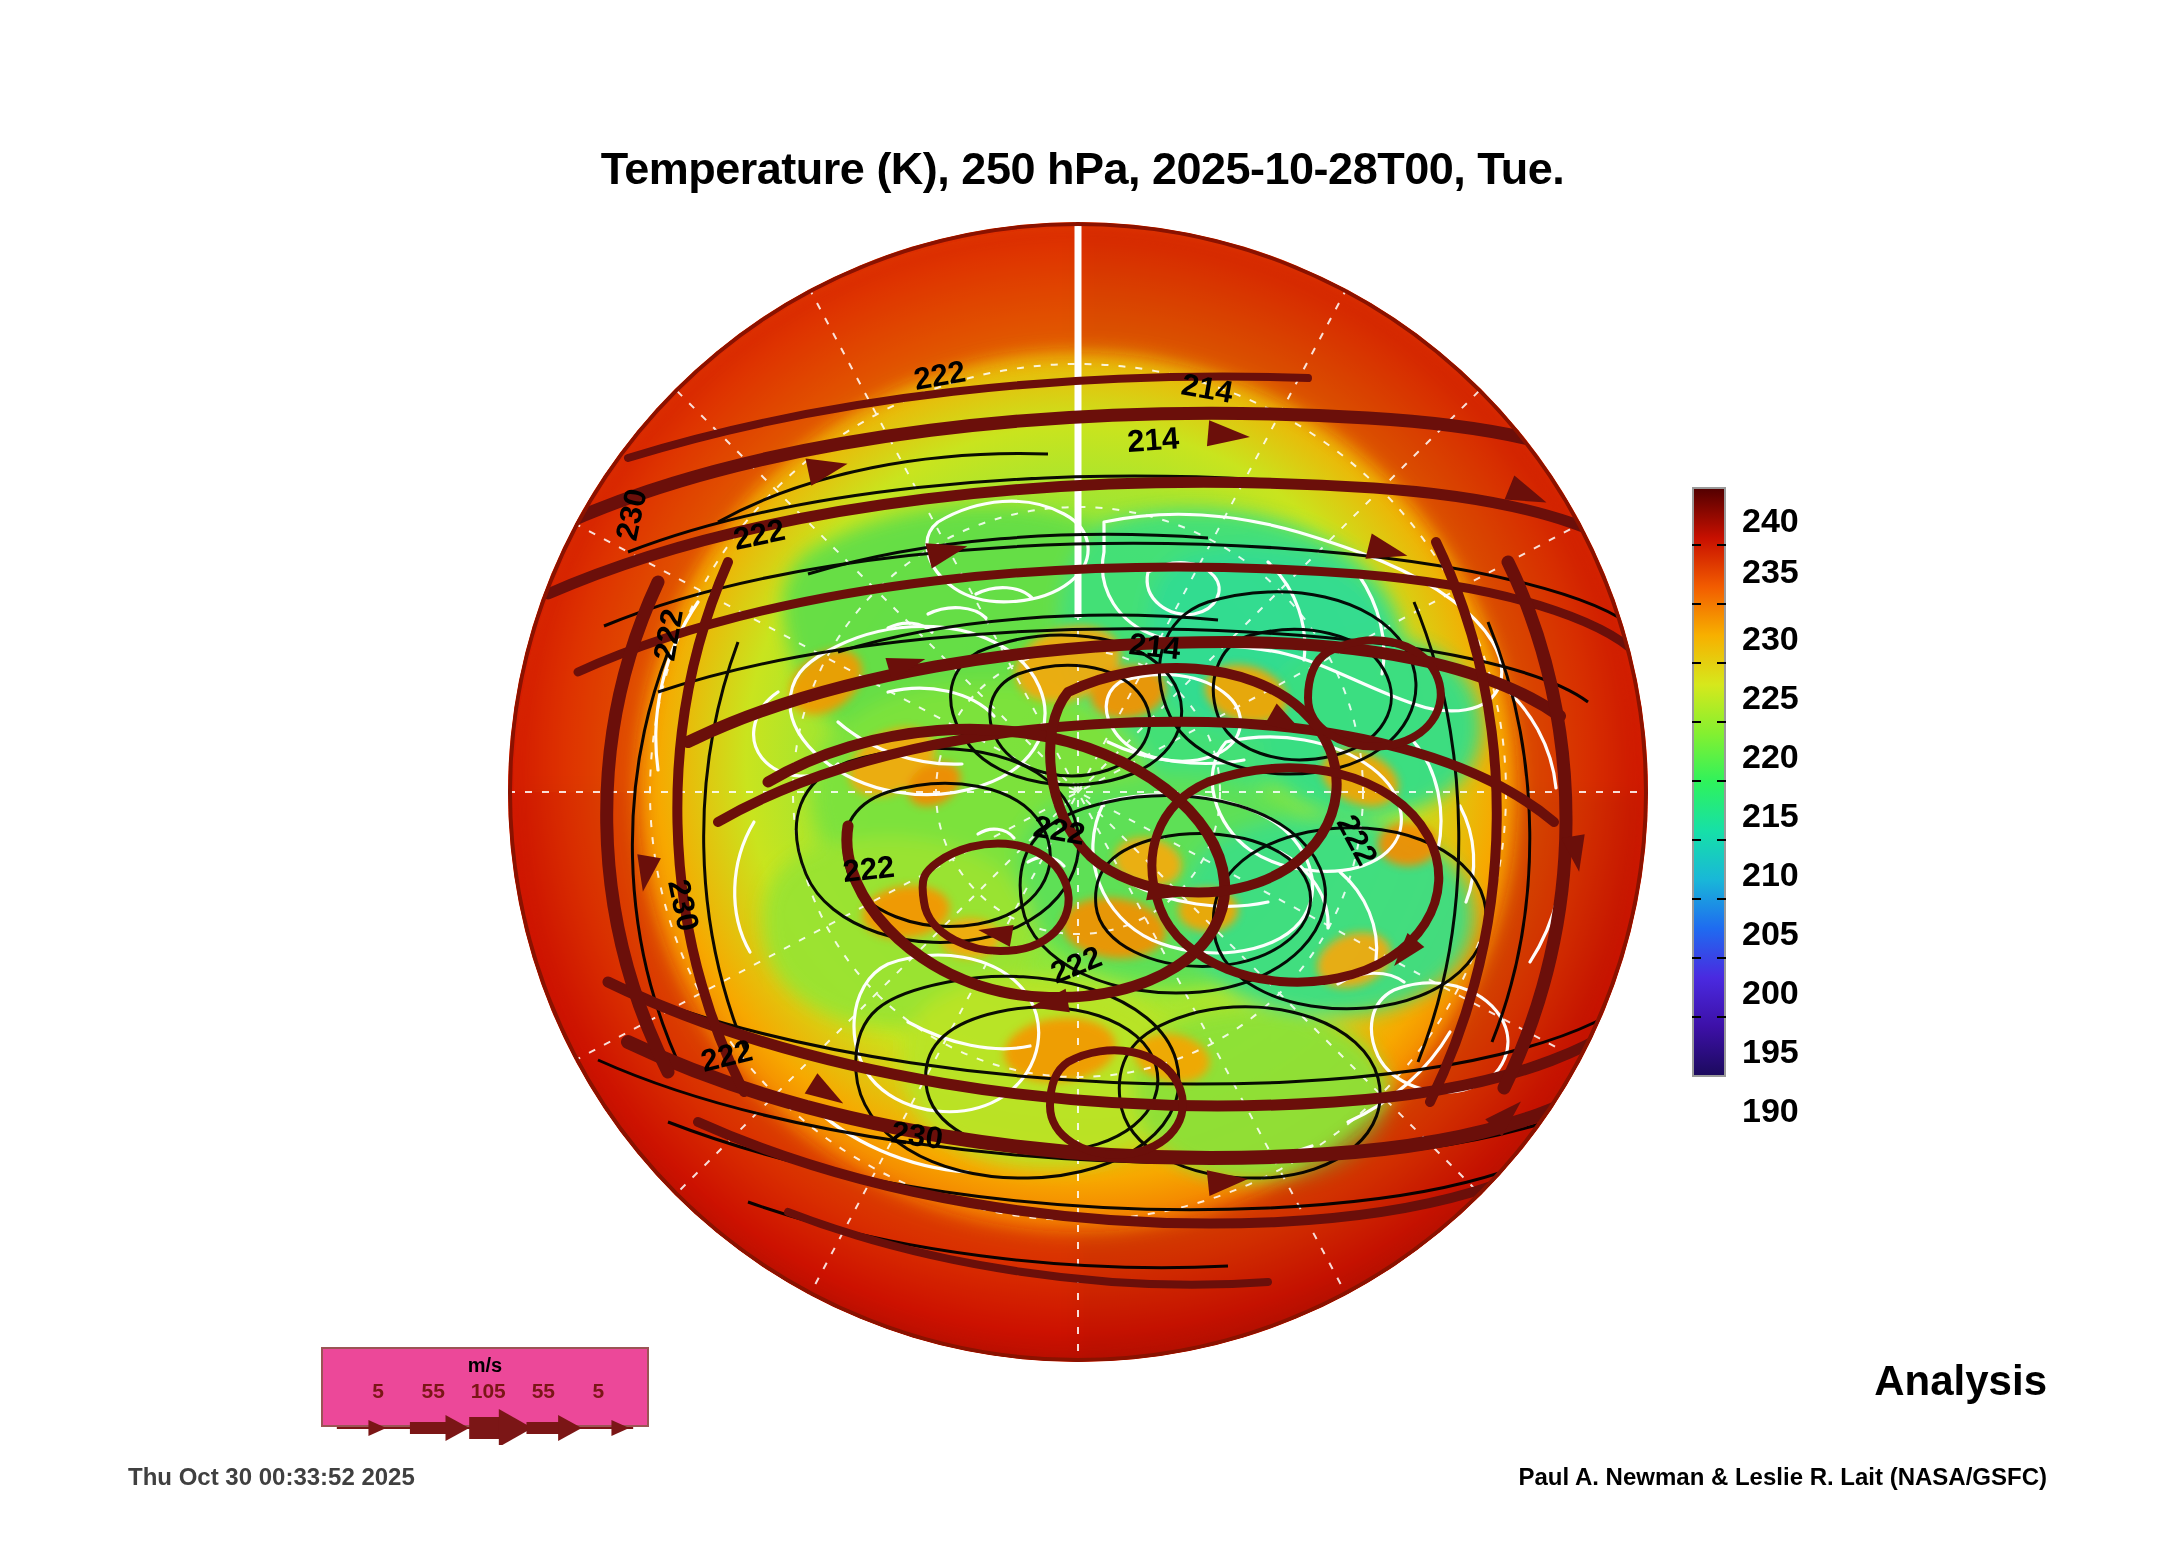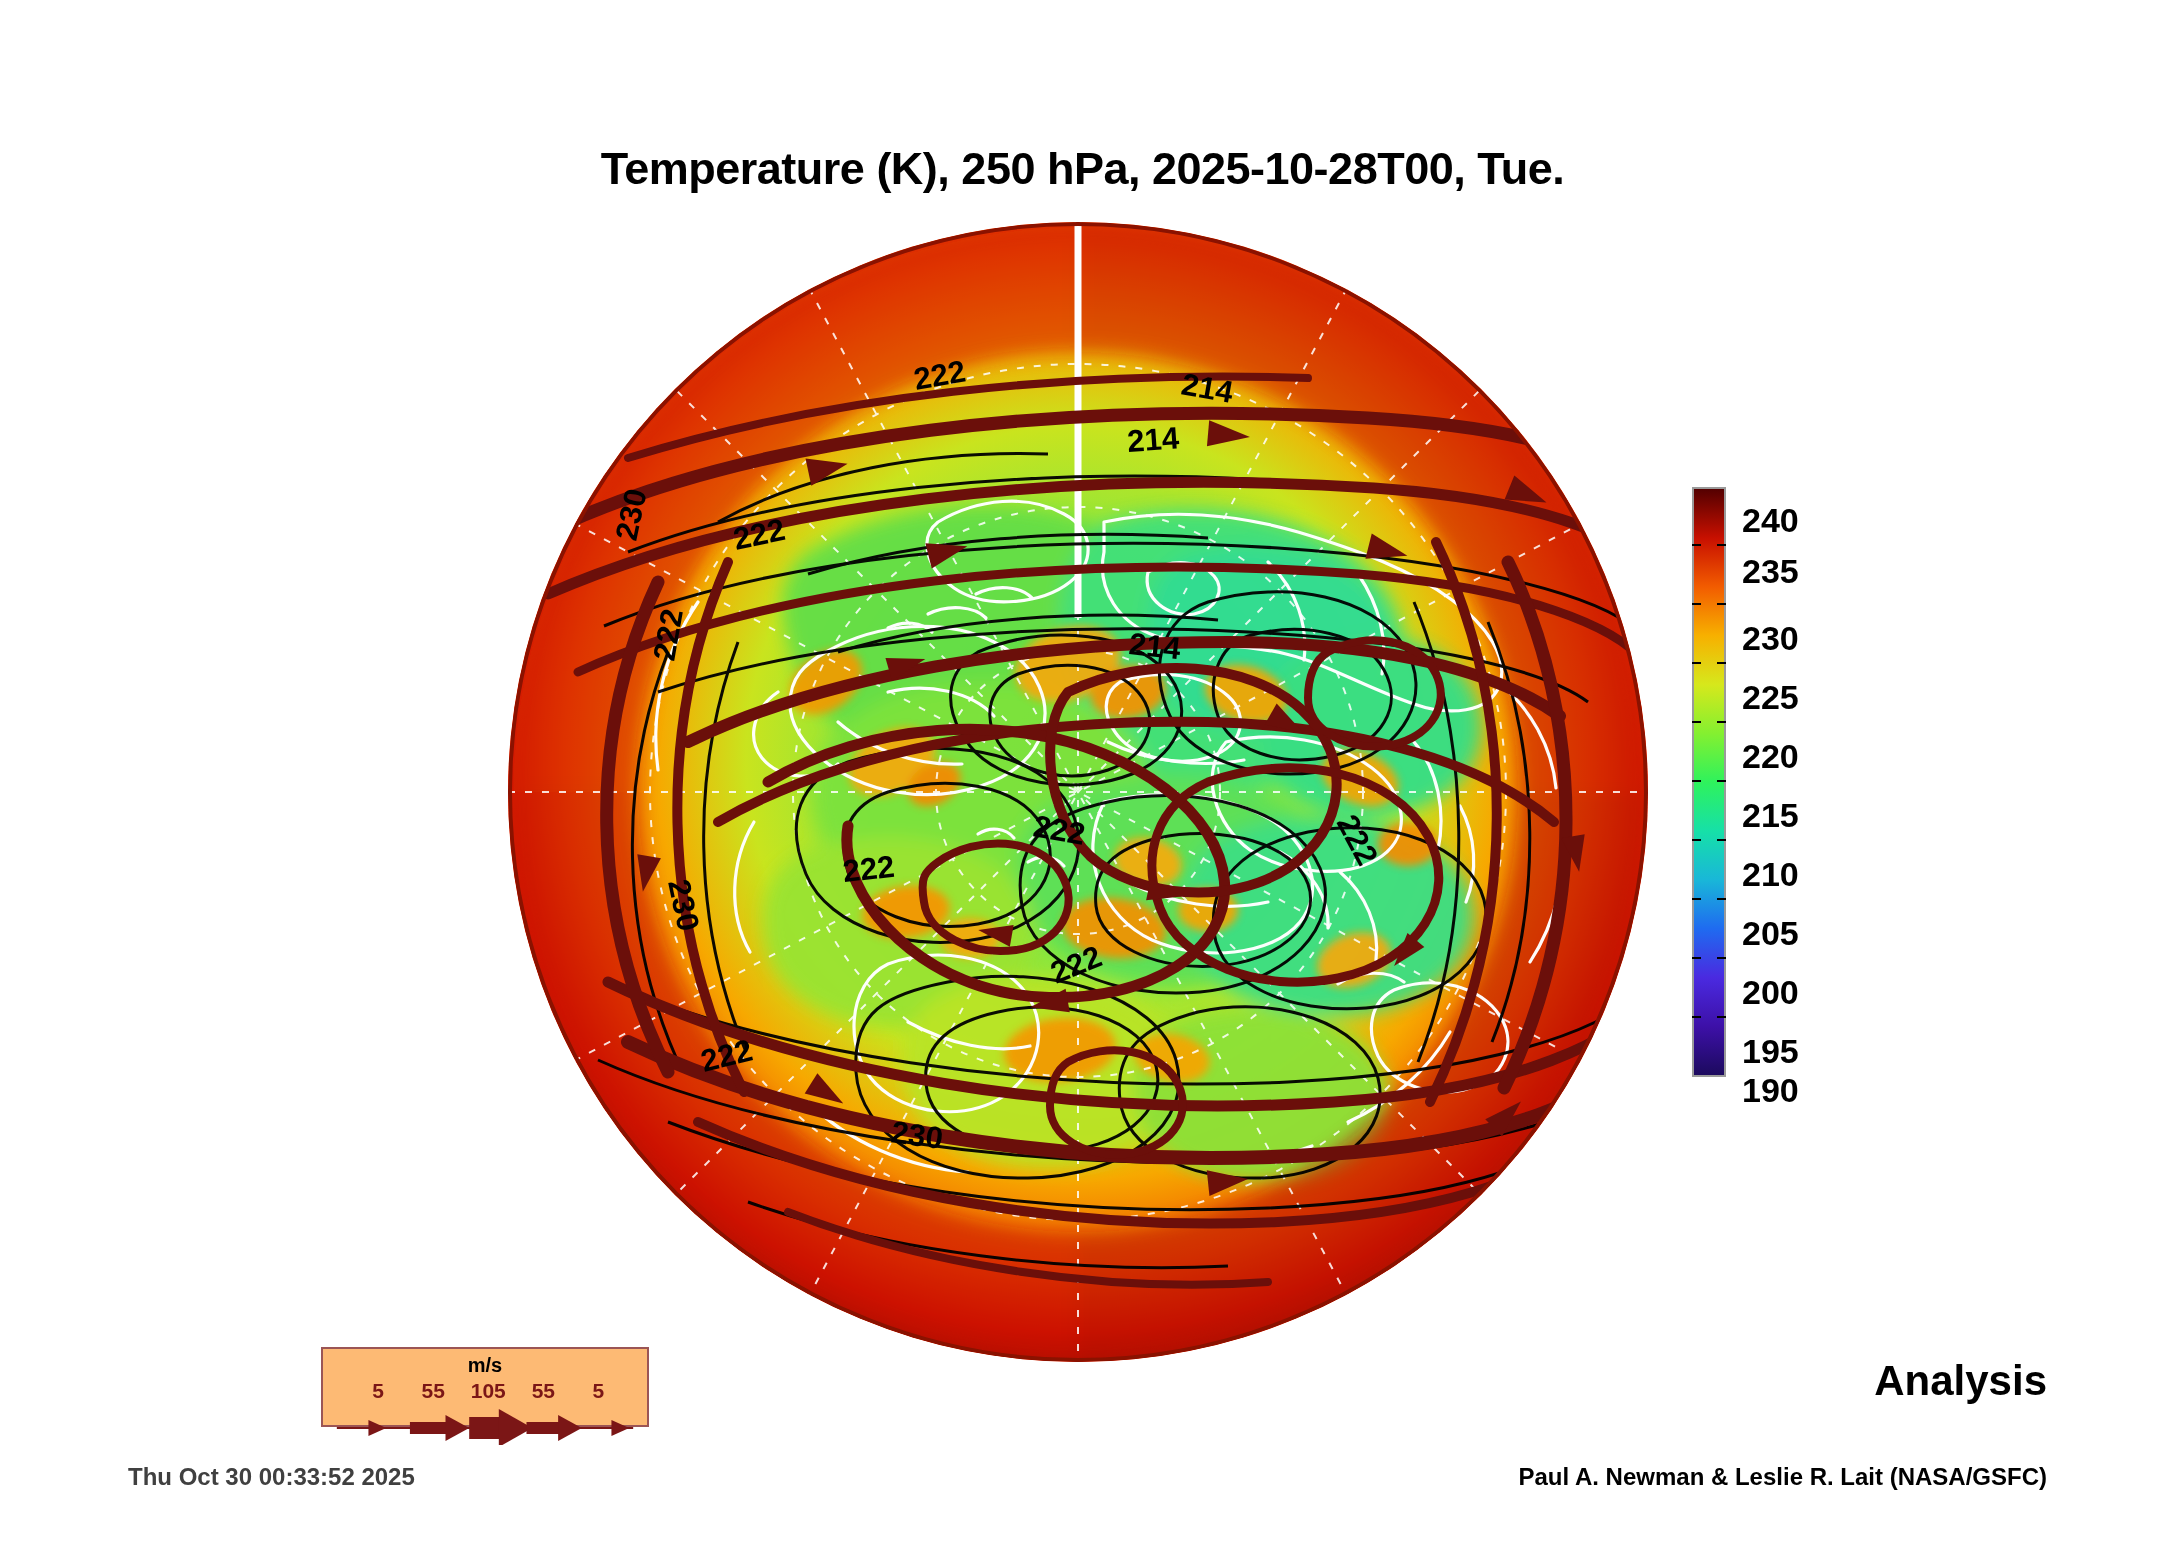--- a/index.html
+++ b/index.html
@@ -58,21 +58,21 @@
   .cbar-ticks i::after{right:0;}
   .cbar-labels{position:absolute;left:1742px;top:487px;width:150px;height:590px;}
   .cbar-labels span{
     position:absolute;left:0;font-size:34px;font-weight:bold;color:#000;
     transform:translateY(-50%);line-height:1;margin-top:33px;
   }
 
   
   .windbox{
     position:absolute;left:321px;top:1347px;width:328px;height:80px;
-    border:2px solid #9b5555;box-sizing:border-box;background:#fdba74;
+    border:2px solid #9b5555;box-sizing:border-box;background:#ec4899;
   }
   .wind-unit{
     position:absolute;left:0;top:5px;width:100%;text-align:center;
     font-size:20px;font-weight:bold;color:#000;
   }
   .wind-vals{
     position:absolute;left:0;top:30px;width:100%;height:26px;
   }
   .wind-vals span{
     position:absolute;top:0;font-size:21px;font-weight:bold;color:#7b1616;
@@ -400,21 +400,21 @@
     <span style="top: 0px;">240</span>
     <span style="top: 51px;">235</span>
     <span style="top: 118px;">230</span>
     <span style="top: 177px;">225</span>
     <span style="top: 236px;">220</span>
     <span style="top: 295px;">215</span>
     <span style="top: 354px;">210</span>
     <span style="top: 413px;">205</span>
     <span style="top: 472px;">200</span>
     <span style="top: 531px;">195</span>
-    <span style="top: 570px;">190</span>
+    <span style="top: 590px;">190</span>
   </div>
 
 <div class="windbox">
   <div class="wind-unit">m/s</div>
   <div class="wind-vals">
       <span style="left: 17%;">5</span>
       <span style="left: 34%;">55</span>
       <span style="left: 51%;">105</span>
       <span style="left: 68%;">55</span>
       <span style="left: 85%;">5</span>

